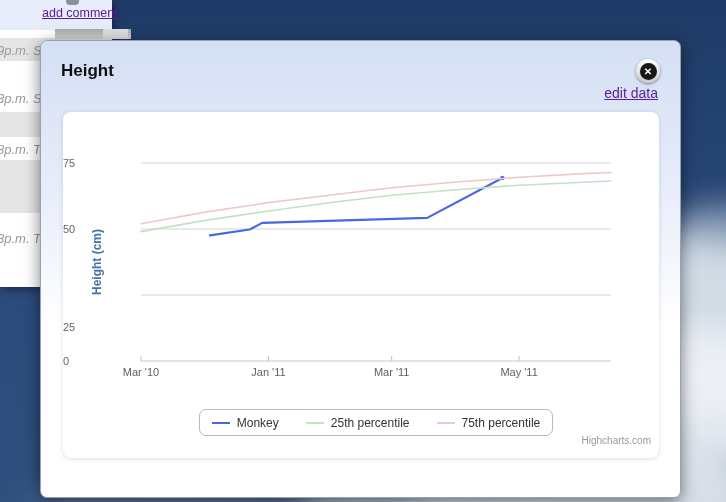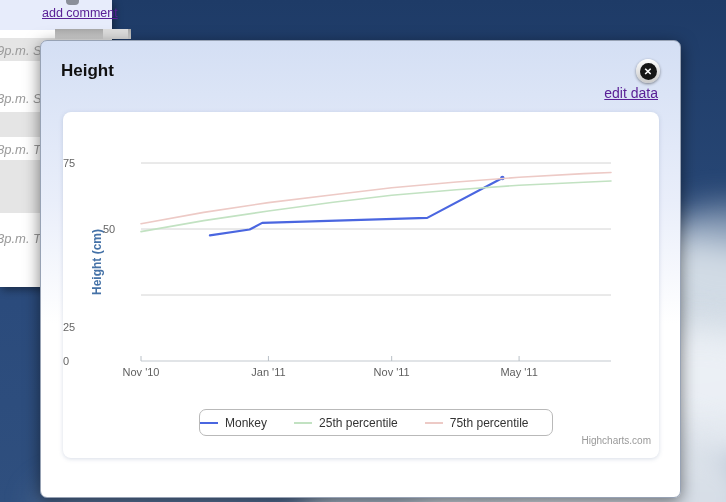--- a/index.html
+++ b/index.html
@@ -79,21 +79,21 @@
     position:absolute; left:0; width:68px; 
     font-size:11px; color:#666;
   }
   .x-tick-label {
     position:absolute; width:80px; top:254px; text-align:center;
     font-size:11px; color:#606060;
   }
   #legend {
     position:absolute; left:136px; top:297px; width:354px; height:27px;
     border:1px solid #b9b9b9; border-radius:7px;
-    display:flex; align-items:center; justify-content:flex-start; gap:27px;
+    display:flex; align-items:center; justify-content:center; gap:27px;
   }
   .legend-item { display:flex; align-items:center; gap:7px; cursor:pointer; }
   .legend-swatch { display:inline-block; width:18px; height:0; border-top-width:2px; border-top-style:solid; }
   .legend-label { font-size:12px; color:#333; }
   #credits { position:absolute; right:8px; top:323px; font-size:10px; color:#999; }
 </style>
 </head>
 <body>
 
 <div id="app">
@@ -141,27 +141,27 @@
           <line x1="456.08888888888885" x2="456.08888888888885" y1="249" y2="244" stroke="#b9c0c7" stroke-width="1"></line>
           <polyline points="146.9,123.3 186.6,117.5 199.2,110.9 364.2,105.9 439.4,66.0" fill="none" stroke="#4a66e0" stroke-width="2.2" stroke-linejoin="round" stroke-linecap="round"></polyline>
           <circle cx="439.37777777777774" cy="66.048" r="2.2" fill="#4a66e0"></circle>
           <polyline points="78.0,119.6 140.7,108.6 205.4,99.0 270.2,90.3 328.7,83.2 393.4,77.7 456.1,73.2 520.8,70.3 548.0,69.0" fill="none" stroke="#c2e2c2" stroke-width="1.6" stroke-linejoin="round" stroke-linecap="round"></polyline>
           <polyline points="78.0,111.7 140.7,100.4 205.4,90.6 270.2,82.7 328.7,75.8 393.4,70.0 456.1,65.3 520.8,61.6 548.0,60.5" fill="none" stroke="#edcac6" stroke-width="1.6" stroke-linejoin="round" stroke-linecap="round"></polyline>
         </svg>
       <div id="y-axis-title">Height (cm)</div>
       <div id="y-labels">
           <span class="y-tick-label" style="top: 243px;">0</span>
           <span class="y-tick-label" style="top: 177px; margin-top: 32px;">25</span>
-          <span class="y-tick-label" style="top: 111px; padding-left: 40px;">50</span>
+          <span class="y-tick-label" style="top: 111px;">50</span>
           <span class="y-tick-label" style="top: 45px;">75</span>
         </div>
       <div id="x-labels">
-          <span class="x-tick-label" style="left: 38px;">Nov '10</span>
+          <span class="x-tick-label" style="left: 38px;">Mar '10</span>
           <span class="x-tick-label" style="left: 165.422px;">Jan '11</span>
-          <span class="x-tick-label" style="left: 288.667px;">Nov '11</span>
+          <span class="x-tick-label" style="left: 288.667px;">Mar '11</span>
           <span class="x-tick-label" style="left: 416.089px;">May '11</span>
         </div>
       <div id="legend">
           <div class="legend-item">
             <span class="legend-swatch" style="border-top-color: rgb(74, 102, 224);"></span>
             <span class="legend-label">Monkey</span>
           </div>
           <div class="legend-item">
             <span class="legend-swatch" style="border-top-color: rgb(194, 226, 194);"></span>
             <span class="legend-label">25th percentile</span>

